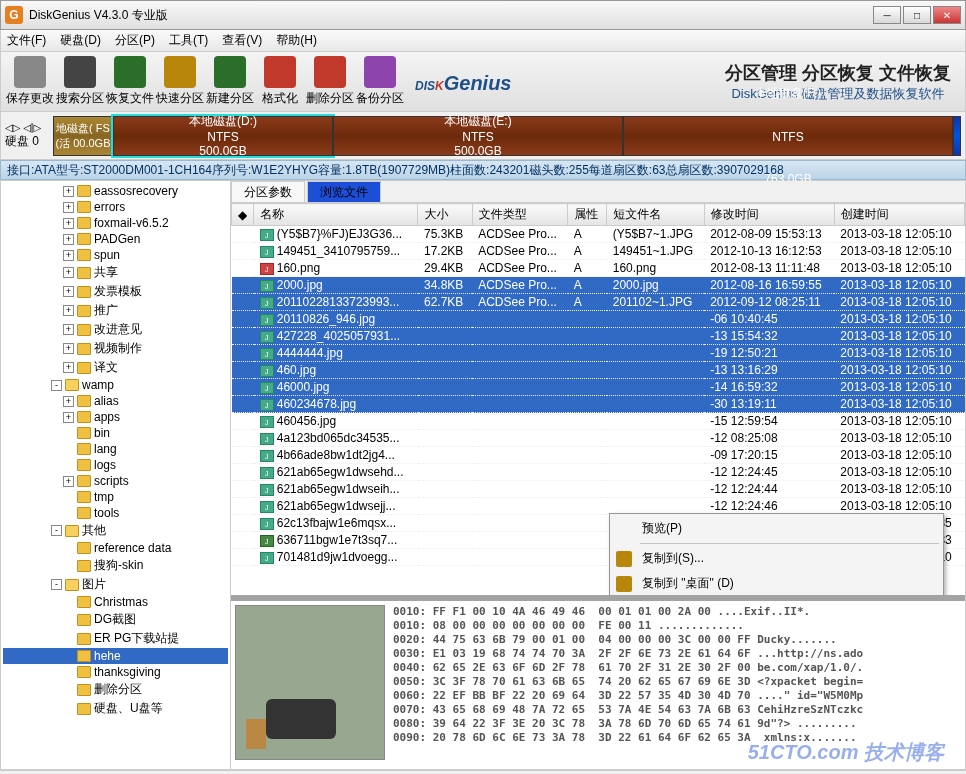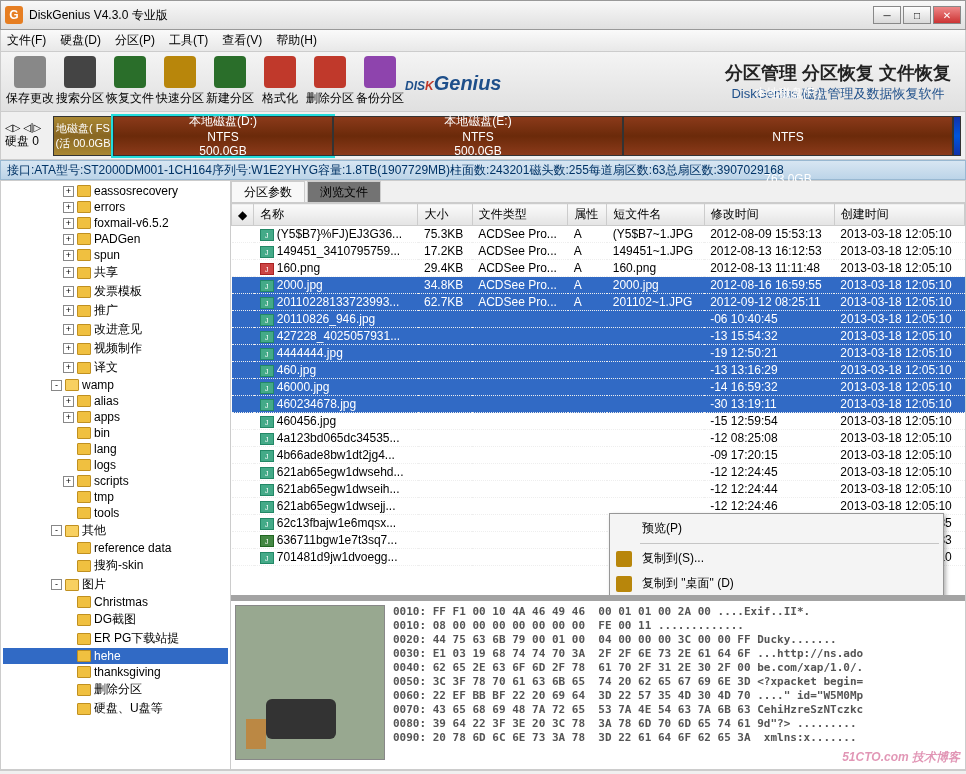--- a/index.html
+++ b/index.html
@@ -8,21 +8,21 @@
 .titlebar .icon { width: 18px; height: 18px; background: #e67e22; border-radius: 3px; margin-right: 6px; display: flex; align-items: center; justify-content: center; color: #fff; font-weight: bold; }
 .titlebar .title { flex: 1; }
 .winbtns { display: flex; gap: 2px; }
 .winbtn { width: 28px; height: 18px; border: 1px solid #888; background: linear-gradient(#fdfdfd,#d9d9d9); display:flex;align-items:center;justify-content:center; font-size:10px; }
 .winbtn.close { background: linear-gradient(#e88,#c33); color:#fff; }
 .menubar { height: 22px; background: linear-gradient(#fafafa,#e8e8e8); display:flex; align-items:center; padding:0 6px; gap:14px; border:1px solid #ccc; border-top:none; }
 .menubar span { cursor: default; }
 .toolbar { height: 60px; background: linear-gradient(#f4f4f4,#e0e0e0); border:1px solid #ccc; border-top:none; display:flex; align-items:center; padding:0 4px; }
 .tbtn { width: 50px; text-align:center; font-size:11px; }
 .tbtn .ticon { width:32px; height:32px; margin:0 auto 2px; border-radius:4px; }
-.brand { display:flex; align-items:center; }
+.brand { margin-left:10px; display:flex; align-items:center; }
 .brand-logo { font-size:26px; font-weight:bold; font-style:italic; }
 .brand-logo .d { color:#1e4f8a; }
 .brand-logo .swoosh { color:#c0392b; }
 .brand-right { margin-left:auto; text-align:center; padding-right:10px;}
 .brand-right .l1 { font-size:18px; font-weight:bold; color:#222; }
 .brand-right .l2 { font-size:13px; color:#1e4f8a; }
 .partbar { height:48px; background:#f0f0f0; border:1px solid #ccc; border-top:none; display:flex; align-items:center; padding:0 4px; gap:2px; }
 .partbar .lbl { width:56px; font-size:11px; }
 .part { height:40px; color:#fff; text-align:center; font-size:11px; display:flex; flex-direction:column; justify-content:center; border:1px solid #333; background:linear-gradient(#8b3a1a,#6b2a0a,#8b3a1a); }
 .part.sel { outline:2px solid #2dd; }
@@ -32,38 +32,38 @@
 .main { display:flex; height:590px; border:1px solid #ccc; }
 .tree { width:230px; border-right:1px solid #ccc; overflow:auto; background:#fff; padding:2px; font-size:12px; }
 .tree-item { white-space:nowrap; padding:1px 0; display:flex; align-items:center; }
 .tree-item .exp { width:11px; height:11px; border:1px solid #888; display:inline-flex; align-items:center; justify-content:center; margin-right:3px; font-size:9px; line-height:1; }
 .tree-item .fold { width:14px; height:12px; background:#f0c040; border:1px solid #c09020; margin-right:3px; border-radius:1px;}
 .tree-item .fold.open { background:#f8d060; }
 .tree-item.sel { background:#316ac5; color:#fff; }
 .right { flex:1; display:flex; flex-direction:column; overflow:hidden; }
 .tabs { display:flex; background:#f0f0f0; border-bottom:1px solid #ccc; height:22px; }
 .tab { padding:2px 12px; border:1px solid #ccc; border-bottom:none; background:#f8f8f8; margin-right:2px; }
-.tab.active { background:#737373; }
+.tab.active { background:#1d4ed8; }
 .grid { flex:1; overflow:auto; position:relative; }
 table { border-collapse:collapse; width:100%; font-size:12px; }
 th { background:linear-gradient(#fafafa,#e4e4e4); border:1px solid #ccc; padding:2px 6px; text-align:left; font-weight:normal; white-space:nowrap; }
 td { padding:1px 6px; white-space:nowrap; border-bottom:1px dotted #eee; }
 tr.sel td { background:#316ac5; color:#fff; }
 .ficon { display:inline-block; width:14px; height:12px; background:#4a8; border:1px solid #286; margin-right:3px; vertical-align:middle; font-size:7px; color:#fff; text-align:center; line-height:12px;}
 .ficon.png { background:#c44; border-color:#a22;}
 .ficon.gif { background:#484; border-color:#262;}
 .ctxmenu { position:absolute; left:378px; top:310px; width:335px; background:#f4f4f4; border:1px solid #979797; box-shadow:2px 2px 4px rgba(0,0,0,.3); padding:2px; z-index:100; }
 .ctxmenu .mi { padding:4px 20px 4px 30px; display:flex; align-items:center; position:relative; }
 .ctxmenu .sep { height:1px; background:#c5c5c5; margin:2px 2px 2px 28px; }
 .ctxmenu .mi .micon { position:absolute; left:4px; width:16px; height:16px; }
 .preview { height:174px; border-top:6px solid #a3a3a3; display:flex; background:#fff;font-weight:bold; }
 .preview .thumb { width:150px; height:155px; margin:4px; border:1px solid #888; background:#98a890; position:relative; }
 .preview .hex { flex:1; font-family:Consolas,monospace; font-size:11px; color:#555; padding:4px; overflow:hidden; white-space:pre; line-height:14px; }
 .status { height:20px; background:#f0f0f0; border-top:1px solid #ccc; padding:2px 6px; }
-.watermark { position:absolute; right:6px; bottom:8px; color:#be185d; font-size:12px; opacity:.45; font-weight:bold; pointer-events:none; font-style:italic;}
+.watermark { position:absolute; right:22px; bottom:8px; color:#1d4ed8; font-size:20px; opacity:.45; font-weight:bold; pointer-events:none; font-style:italic;}
 .pad { display:inline-block; }
 </style>
 </head>
 <body>
 
 <div class="titlebar">
   <div class="icon">G</div>
   <div class="title">DiskGenius V4.3.0 专业版</div>
   <div class="winbtns">
     <div class="winbtn">─</div>
@@ -383,21 +383,21 @@
               <td>2012-08-09 15:53:13</td>
               <td>2013-03-18 12:05:10</td>
             </tr>
             <tr>
               <td></td>
               <td><span class="ficon jpg">J</span>149451_3410795759...</td>
               <td>17.2KB</td>
               <td>ACDSee Pro...</td>
               <td>A</td>
               <td>149451~1.JPG</td>
-              <td>2012-08-13 16:12:53</td>
+              <td>2012-10-13 16:12:53</td>
               <td>2013-03-18 12:05:10</td>
             </tr>
             <tr>
               <td></td>
               <td><span class="ficon png">J</span>160.png</td>
               <td>29.4KB</td>
               <td>ACDSee Pro...</td>
               <td>A</td>
               <td>160.png</td>
               <td>2012-08-13 11:11:48</td>

